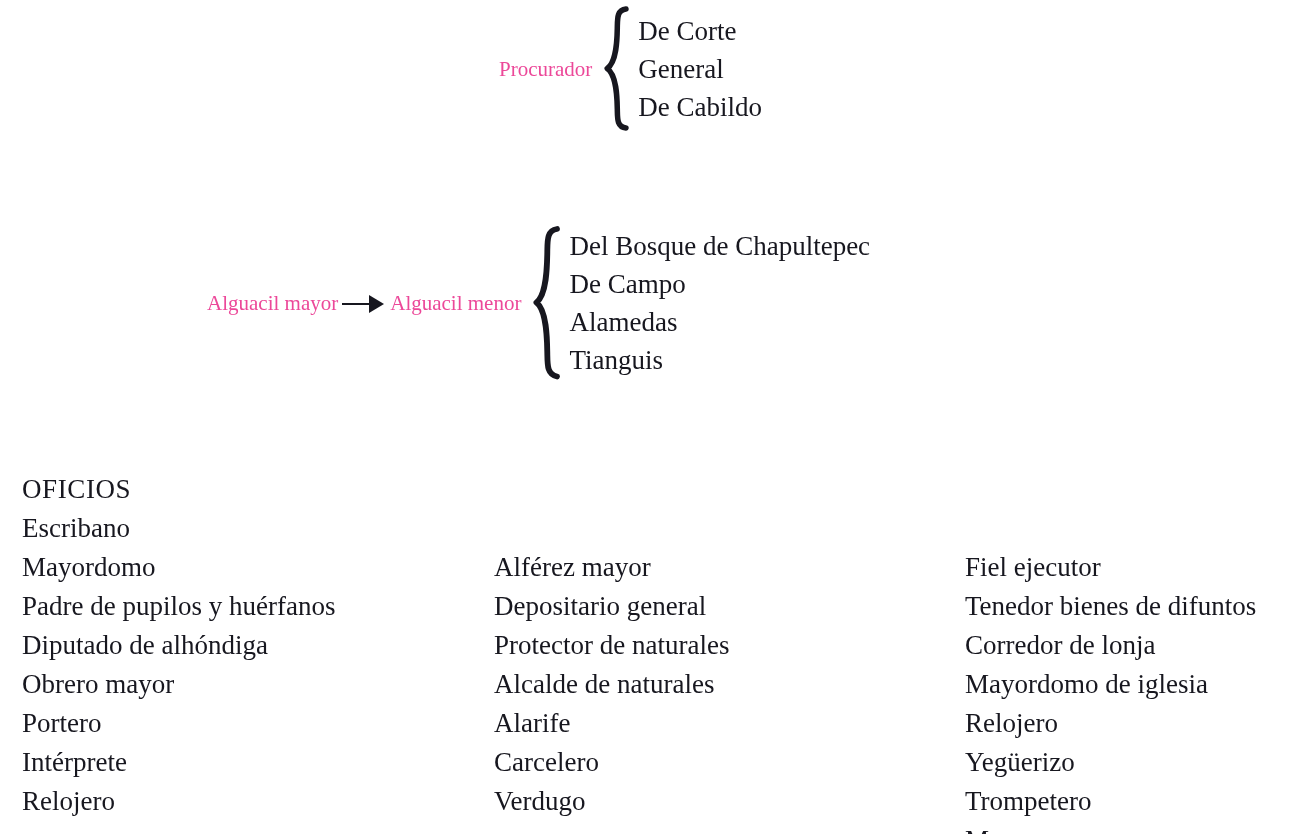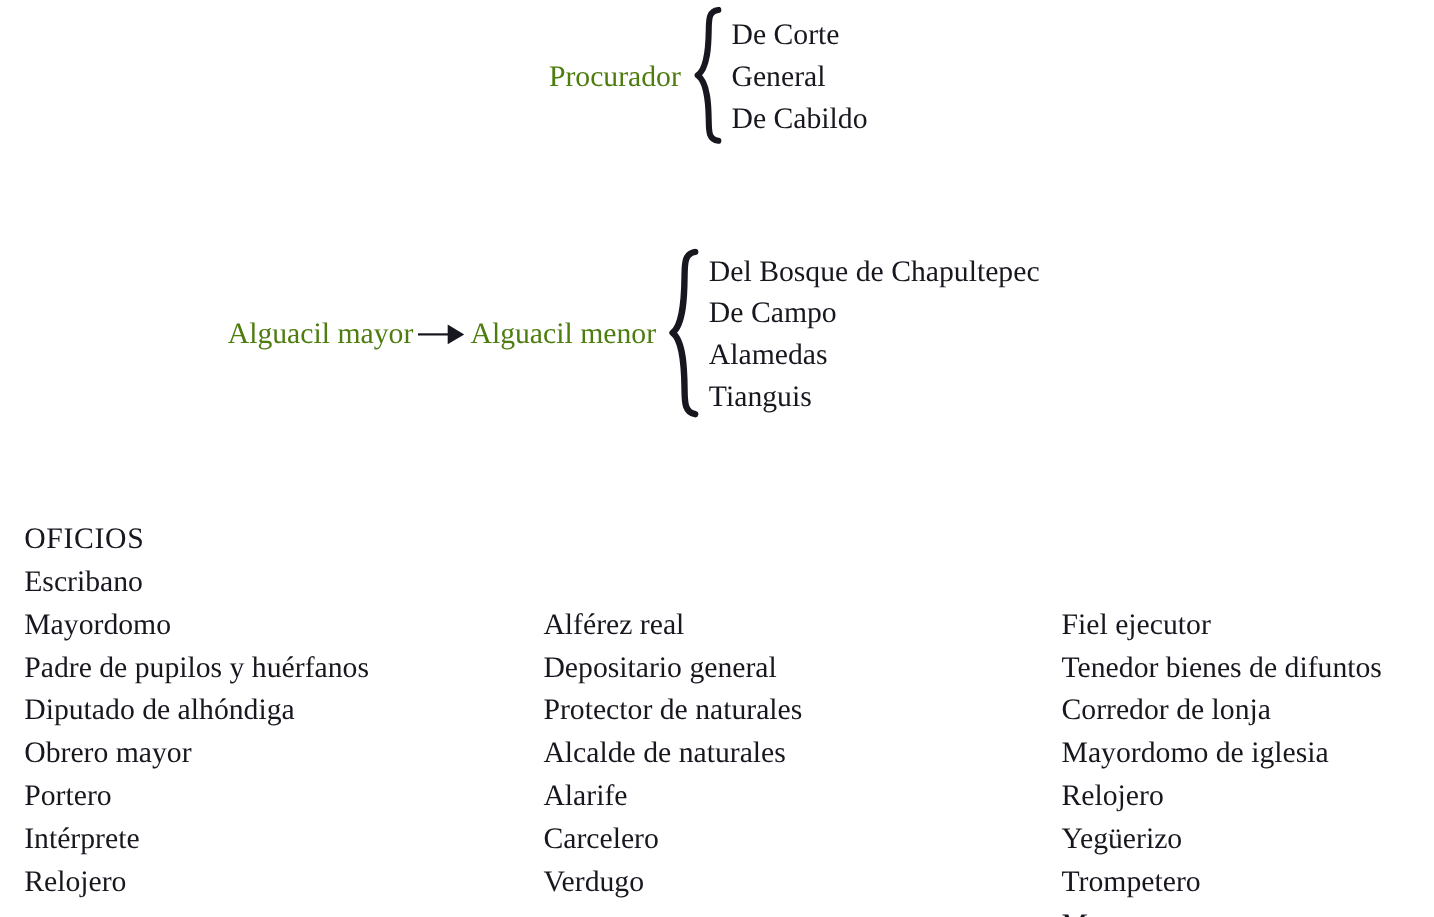--- a/index.html
+++ b/index.html
@@ -27,24 +27,24 @@
   .brace-group {
     position: absolute;
     display: flex;
     align-items: center;
   }
 
   #group-procurador { left: 499px; top: 6px; }
   #group-alguacil   { left: 207px; top: 226px; }
 
   .group-label {
-    font-size: 27px;
+    font-size: 21px;
     line-height: 1;
     white-space: nowrap;
-    color: #4d7c0f;
+    color: #ec4899;
   }
 
   .arrow-icon {
     display: inline-block;
     width: 46px;
     height: 27px;
     position: relative;
     flex: 0 0 auto;
     margin: 0 3px;
   }
@@ -177,21 +177,21 @@
         <div class="entry">Padre de pupilos y huérfanos</div>
         <div class="entry">Diputado de alhóndiga</div>
         <div class="entry">Obrero mayor</div>
         <div class="entry">Portero</div>
         <div class="entry">Intérprete</div>
         <div class="entry">Relojero</div>
       </div>
 
       <div class="oficios-col col-2">
         <div class="entry spacer">&nbsp;</div>
-        <div class="entry">Alférez real</div>
+        <div class="entry">Alférez mayor</div>
         <div class="entry">Depositario general</div>
         <div class="entry">Protector de naturales</div>
         <div class="entry">Alcalde de naturales</div>
         <div class="entry">Alarife</div>
         <div class="entry">Carcelero</div>
         <div class="entry">Verdugo</div>
       </div>
 
       <div class="oficios-col col-3">
         <div class="entry spacer">&nbsp;</div>

